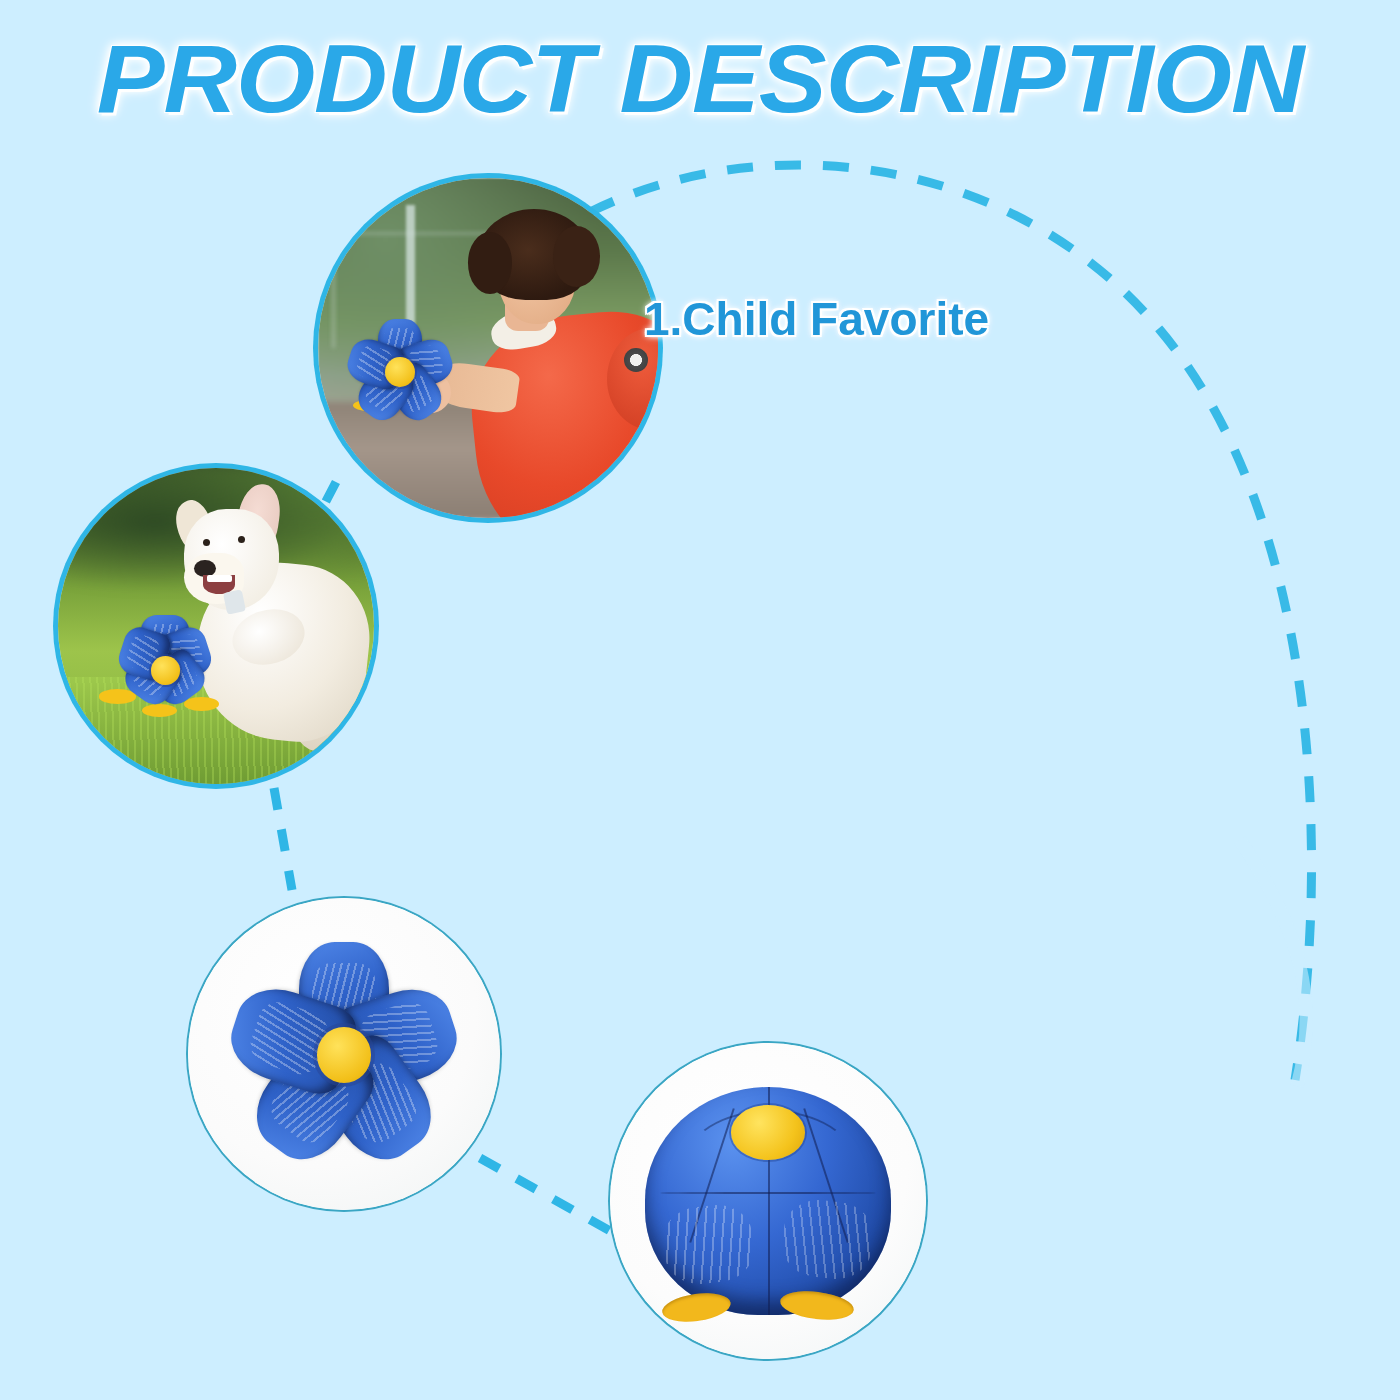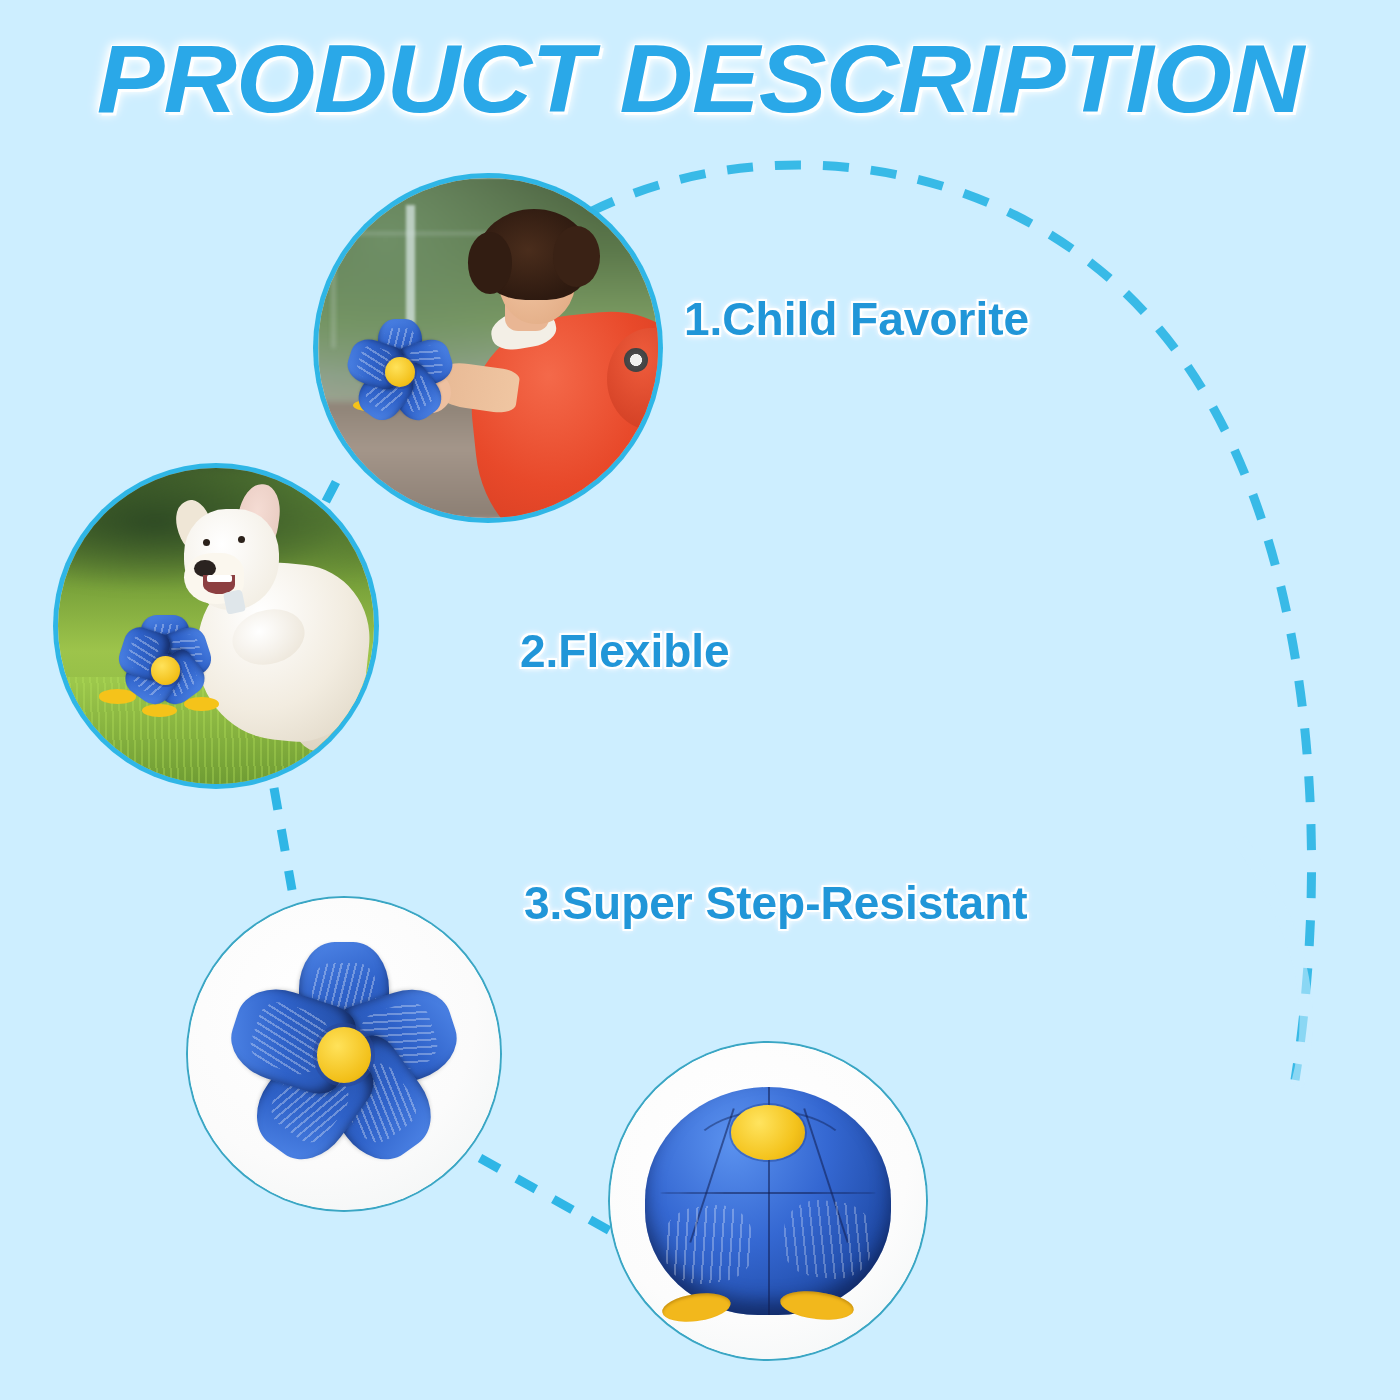--- a/index.html
+++ b/index.html
@@ -323,21 +323,21 @@
     position:absolute;
     font-size:46px;
     font-weight:bold;
     color:#2196d8;
     white-space:nowrap;
     text-shadow:
       0 0 6px #ffffff, 0 0 6px #ffffff, 0 0 10px #ffffff,
       -2px 0 0 #fff, 2px 0 0 #fff, 0 -2px 0 #fff, 0 2px 0 #fff,
       2px 2px 0 #fff, -2px -2px 0 #fff, 2px -2px 0 #fff, -2px 2px 0 #fff;
   }
-  #l1{left:684px;top:292px;}
+  #l1{left:644px;top:292px;}
   #l2{left:520px;top:624px;}
   #l3{left:524px;top:876px;}
   #l4{left:868px;top:1028px;}
 </style>
 </head>
 <body>
 
 <div id="stage">
 
   <div class="title">PRODUCT DESCRIPTION</div>
@@ -442,16 +442,14 @@
       <div class="seam s-l2"></div>
       <div class="ridges"></div>
       <div class="ridges2"></div>
       <div class="cap"></div>
       <div class="foot f1"></div>
       <div class="foot f2"></div>
     </div>
   </div>
 
   <div class="label" id="l1">1.Child Favorite</div>
-  <div class="label" id="l2">2.Flexible</div>
-  <div class="label" id="l3">3.Super Step-Resistant</div>
 
 </div>
 
 </body></html>

